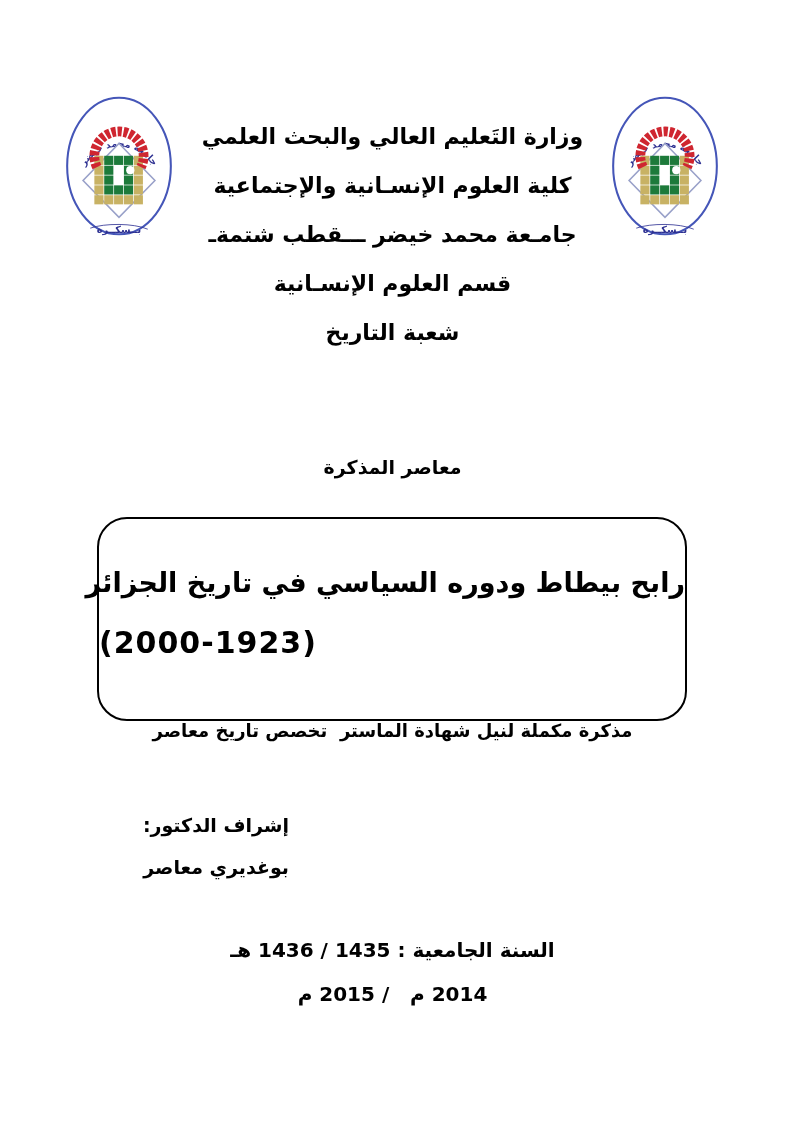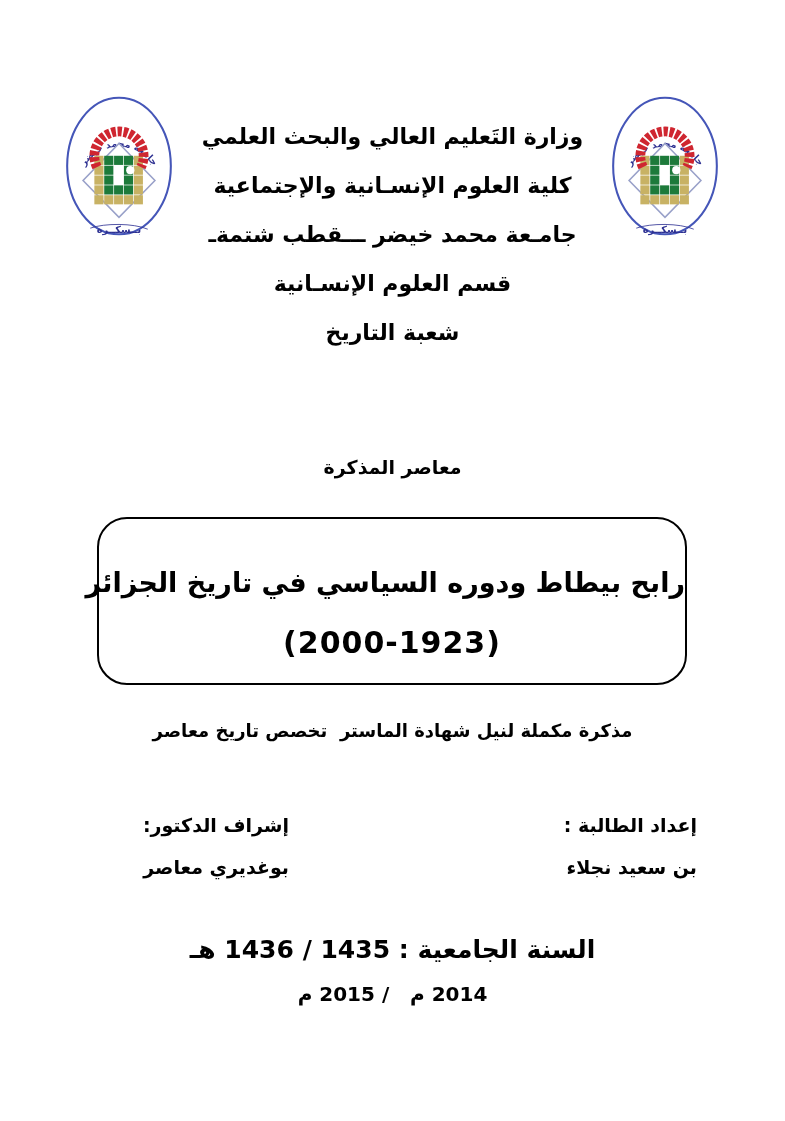--- a/index.html
+++ b/index.html
@@ -33,25 +33,25 @@
     top: 453px; left: 0; right: 0;
     direction: rtl;
     text-align: center;
     font-size: 19px;
     line-height: 28px;
   }
 
   .title-box {
     position: absolute;
     left: 97px; top: 517px;
-    width: 590px; height: 168px;
+    width: 590px; height: 204px;
     border: 2px solid #000000;
     border-radius: 30px;
     box-sizing: border-box;
-    text-align: center;
+    text-align: left;
   }
   .title-main {
     margin-top: 44px;
     direction: rtl;
     font-size: 27px;
     line-height: 40px;
     white-space: nowrap;
   }
   .title-years {
     margin-top: 22px;
@@ -80,21 +80,21 @@
   .credit div { line-height: 26px; white-space: nowrap; }
   .credit div + div { margin-top: 16px; }
   .credit-student { right: 88px; text-align: right; }
   .credit-supervisor { left: 143px; width: 146px; text-align: right; }
 
   .year-hijri {
     position: absolute;
     top: 936px; left: 0; right: 0;
     direction: rtl;
     text-align: center;
-    font-size: 25px;
+    font-size: 20px;
     line-height: 28px;
   }
   .year-greg {
     position: absolute;
     top: 980px; left: 0; right: 0;
     direction: rtl;
     text-align: center;
     font-size: 20px;
     line-height: 28px;
     white-space: pre;
@@ -191,24 +191,20 @@
 
   <div class="title-label">معاصر المذكرة</div>
 
   <div class="title-box">
     <div class="title-main">رابح بيطاط ودوره السياسي في تاريخ الجزائر</div>
     <div class="title-years" dir="ltr">(2000-1923)</div>
   </div>
 
   <div class="subtitle">مذكرة مكملة لنيل شهادة الماستر  تخصص تاريخ معاصر</div>
 
-  <div class="credit credit-student">
-    <div>إعداد الطالبة :</div>
-    <div>بن سعيد نجلاء</div>
-  </div>
 
   <div class="credit credit-supervisor">
     <div>إشراف الدكتور:</div>
     <div>بوغديري معاصر</div>
   </div>
 
   <div class="year-hijri">السنة الجامعية : 1435 / 1436 هـ</div>
   <div class="year-greg">2014 م   / 2015 م</div>
 
 </div>

